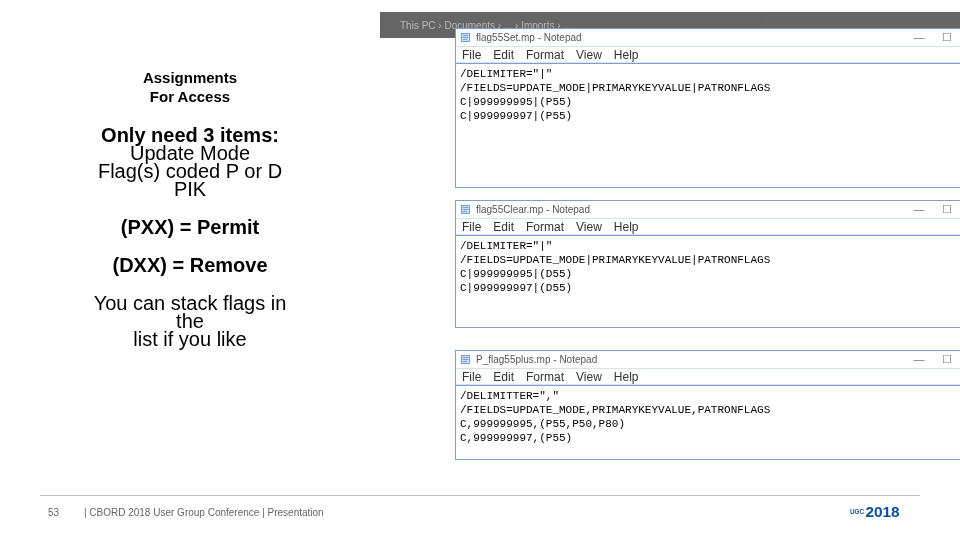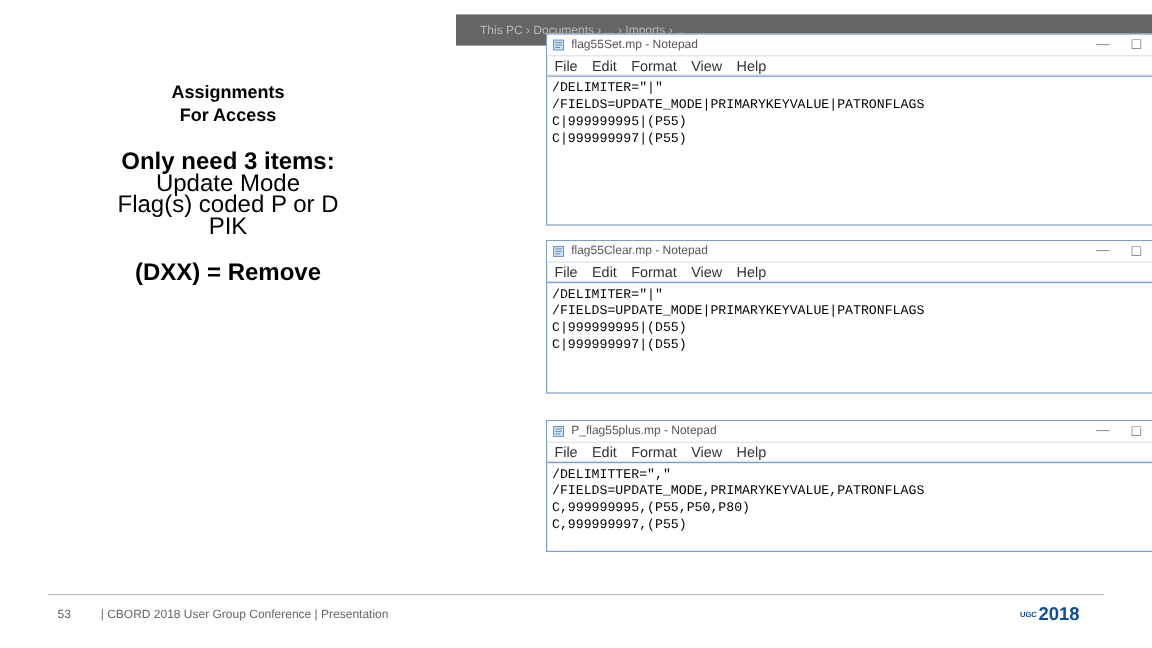--- a/index.html
+++ b/index.html
@@ -90,21 +90,28 @@
     <div class="title">Assignments</div>
     <div class="title">For Access</div>
   </div>
   <div class="section">
     <div class="line bold">Only need 3 items:</div>
     <div class="line">Update Mode</div>
     <div class="line">Flag(s) coded P or D</div>
     <div class="line">PIK</div>
   </div>
   <div class="section">
+    <div class="line bold">(PXX) = Permit</div>
+  </div>
+  <div class="section">
     <div class="line bold">(DXX) = Remove</div>
+  </div>
+  <div class="section">
+    <div class="line">You can stack flags in the</div>
+    <div class="line">list if you like</div>
   </div>
 </div>
 
 <div class="notepad np1">
   <div class="np-titlebar">
     <svg class="np-icon" viewBox="0 0 16 16">
         <rect x="2" y="2" width="12" height="12" fill="#cfe4f7" stroke="#4a7bb5"></rect>
         <line x1="4" y1="5" x2="12" y2="5" stroke="#4a7bb5"></line>
         <line x1="4" y1="8" x2="12" y2="8" stroke="#4a7bb5"></line>
         <line x1="4" y1="11" x2="10" y2="11" stroke="#4a7bb5"></line>

